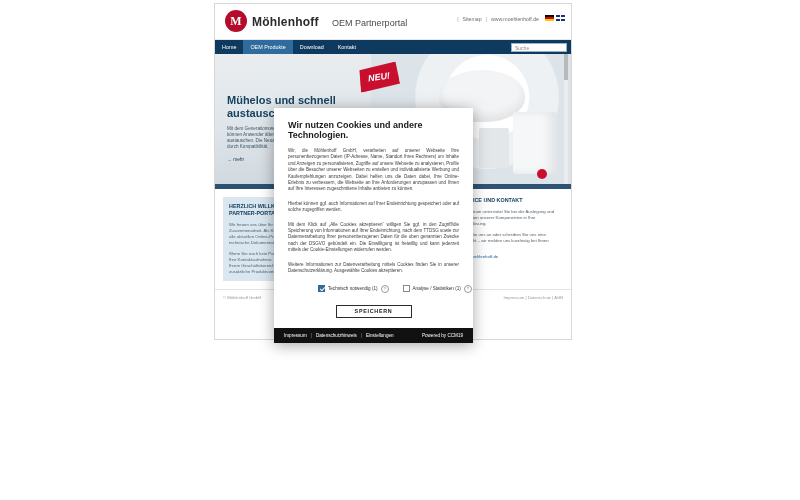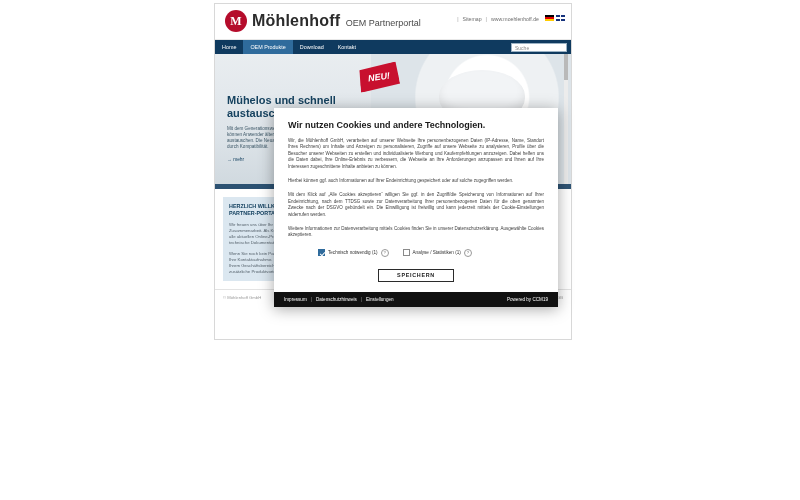--- a/index.html
+++ b/index.html
@@ -50,30 +50,30 @@
     background: #b50c2b;
     color: #fff;
     font-size: 12px;
     font-weight: bold;
     display: flex;
     align-items: center;
     justify-content: center;
     font-family: "Liberation Serif", serif;
   }
   .logo-text {
-    font-size: 16px;
+    font-size: 12px;
     font-weight: bold;
     color: #2b2b2b;
     letter-spacing: .2px;
   }
   .logo-sub {
     font-size: 9px;
     color: #4a4a4a;
     font-weight: normal;
-    margin-left: 1px;
+    margin-left: 9px;
   }
   .header-links {
     position: absolute;
     right: 32px;
     top: 12px;
     font-size: 5.2px;
     color: #6d6d6d;
     display: flex;
     gap: 4px;
     align-items: center;
@@ -305,21 +305,21 @@
     color: #9a9a9a;
     display: flex;
     justify-content: space-between;
   }
 
   
   .modal {
     position: absolute;
     left: 274px;
     top: 108px;
-    width: 284px;
+    width: 199px;
     background: #ffffff;
     box-shadow: 0 2px 14px rgba(0,0,0,.35);
     z-index: 20;
   }
   .modal-body {
     padding: 12px 14px 10px 14px;
   }
   .modal-title {
     font-size: 9px;
     font-weight: bold;

